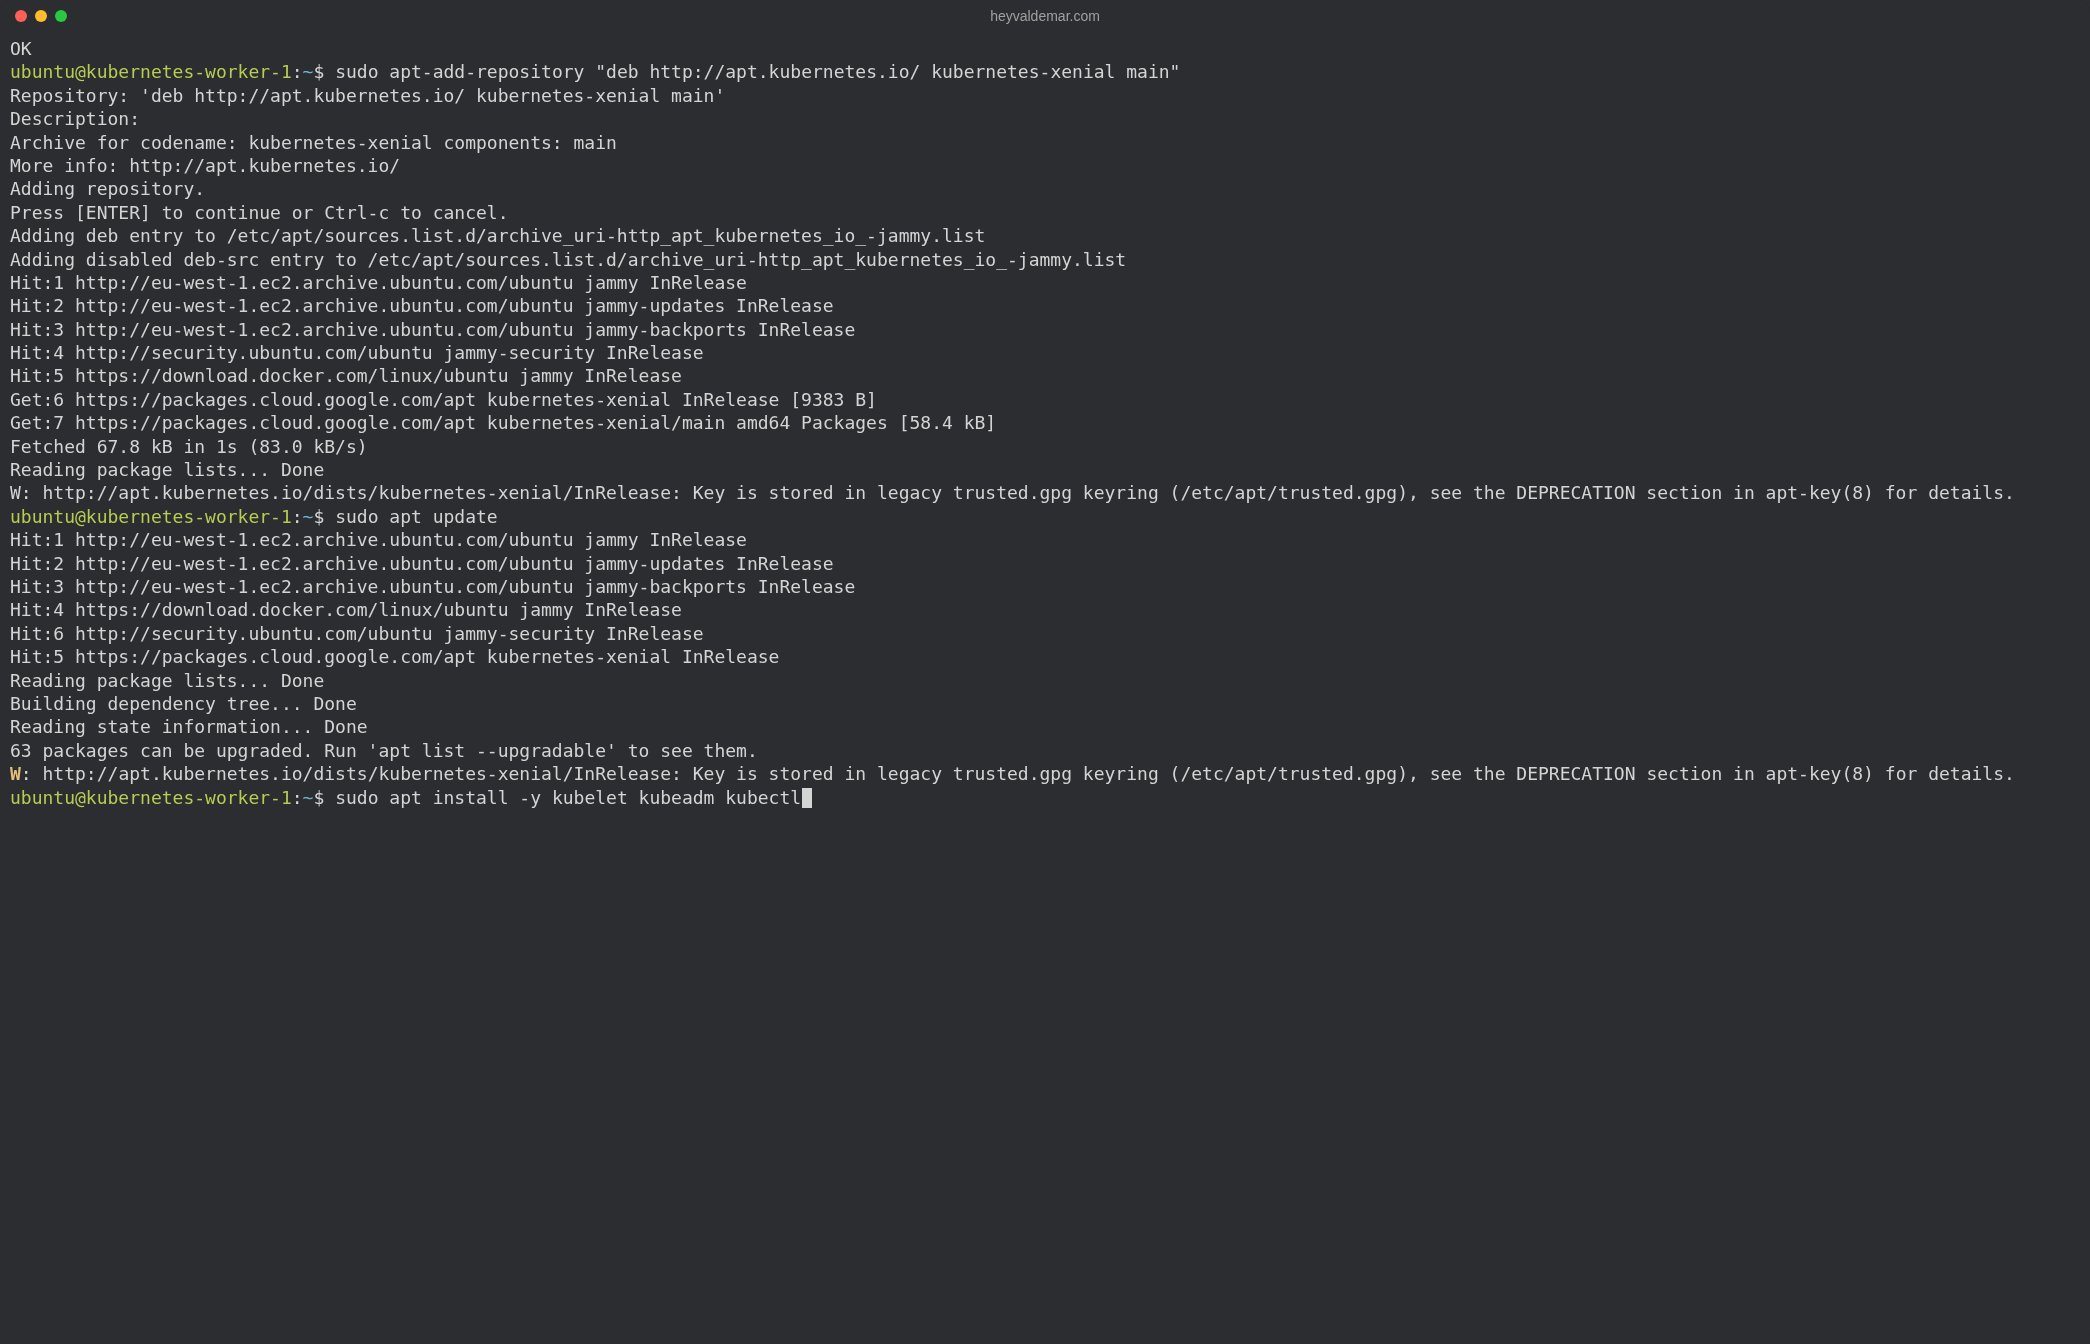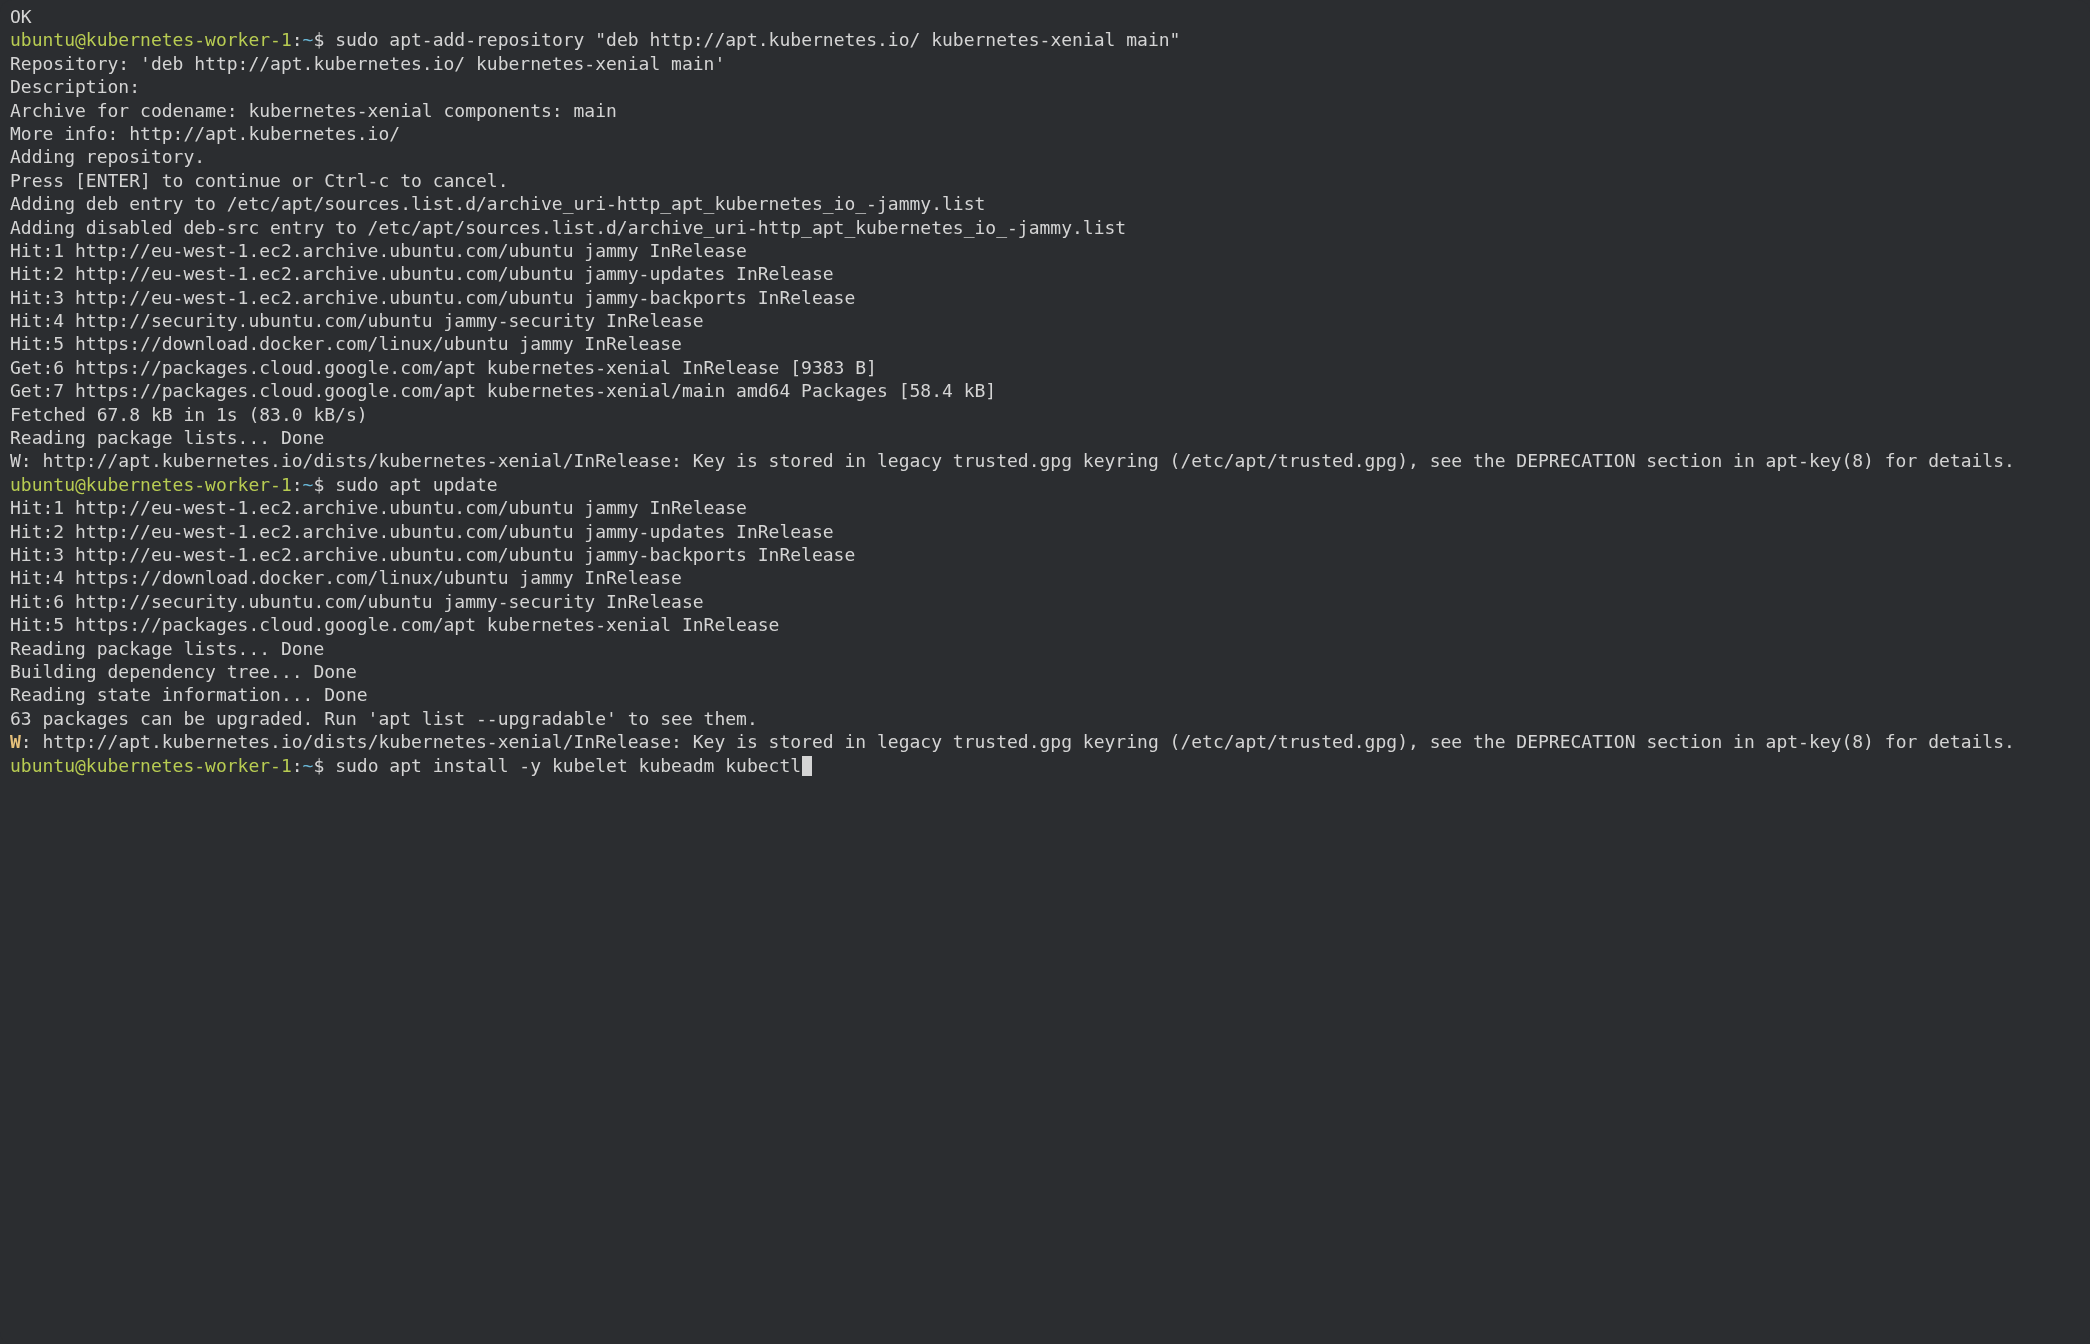--- a/index.html
+++ b/index.html
@@ -74,14 +74,22 @@
       height: 20px;
       background: #d4d4d4;
       vertical-align: text-bottom;
       margin-left: 1px;
     }
   </style>
 </head>
 <body>
 
 <div class="terminal-window">
+  <div class="title-bar">
+    <div class="traffic-lights">
+      <div class="traffic-light red"></div>
+      <div class="traffic-light yellow"></div>
+      <div class="traffic-light green"></div>
+    </div>
+    <div class="window-title">heyvaldemar.com</div>
+  </div>
   <div class="terminal-content" id="terminal-content"><span class="line output">OK</span><span class="line"><span class="prompt-user">ubuntu@kubernetes-worker-1</span><span class="prompt-sep">:</span><span class="prompt-path">~</span><span class="prompt-dollar">$ </span><span class="command">sudo apt-add-repository "deb http://apt.kubernetes.io/ kubernetes-xenial main"</span></span><span class="line output">Repository: 'deb http://apt.kubernetes.io/ kubernetes-xenial main'</span><span class="line output">Description:</span><span class="line output">Archive for codename: kubernetes-xenial components: main</span><span class="line output">More info: http://apt.kubernetes.io/</span><span class="line output">Adding repository.</span><span class="line output">Press [ENTER] to continue or Ctrl-c to cancel.</span><span class="line output">Adding deb entry to /etc/apt/sources.list.d/archive_uri-http_apt_kubernetes_io_-jammy.list</span><span class="line output">Adding disabled deb-src entry to /etc/apt/sources.list.d/archive_uri-http_apt_kubernetes_io_-jammy.list</span><span class="line output">Hit:1 http://eu-west-1.ec2.archive.ubuntu.com/ubuntu jammy InRelease</span><span class="line output">Hit:2 http://eu-west-1.ec2.archive.ubuntu.com/ubuntu jammy-updates InRelease</span><span class="line output">Hit:3 http://eu-west-1.ec2.archive.ubuntu.com/ubuntu jammy-backports InRelease</span><span class="line output">Hit:4 http://security.ubuntu.com/ubuntu jammy-security InRelease</span><span class="line output">Hit:5 https://download.docker.com/linux/ubuntu jammy InRelease</span><span class="line output">Get:6 https://packages.cloud.google.com/apt kubernetes-xenial InRelease [9383 B]</span><span class="line output">Get:7 https://packages.cloud.google.com/apt kubernetes-xenial/main amd64 Packages [58.4 kB]</span><span class="line output">Fetched 67.8 kB in 1s (83.0 kB/s)</span><span class="line output">Reading package lists... Done</span><span class="line output">W: http://apt.kubernetes.io/dists/kubernetes-xenial/InRelease: Key is stored in legacy trusted.gpg keyring (/etc/apt/trusted.gpg), see the DEPRECATION section in apt-key(8) for details.</span><span class="line"><span class="prompt-user">ubuntu@kubernetes-worker-1</span><span class="prompt-sep">:</span><span class="prompt-path">~</span><span class="prompt-dollar">$ </span><span class="command">sudo apt update</span></span><span class="line output">Hit:1 http://eu-west-1.ec2.archive.ubuntu.com/ubuntu jammy InRelease</span><span class="line output">Hit:2 http://eu-west-1.ec2.archive.ubuntu.com/ubuntu jammy-updates InRelease</span><span class="line output">Hit:3 http://eu-west-1.ec2.archive.ubuntu.com/ubuntu jammy-backports InRelease</span><span class="line output">Hit:4 https://download.docker.com/linux/ubuntu jammy InRelease</span><span class="line output">Hit:6 http://security.ubuntu.com/ubuntu jammy-security InRelease</span><span class="line output">Hit:5 https://packages.cloud.google.com/apt kubernetes-xenial InRelease</span><span class="line output">Reading package lists... Done</span><span class="line output">Building dependency tree... Done</span><span class="line output">Reading state information... Done</span><span class="line output">63 packages can be upgraded. Run 'apt list --upgradable' to see them.</span><span class="line"><span class="warn">W</span><span class="output">: http://apt.kubernetes.io/dists/kubernetes-xenial/InRelease: Key is stored in legacy trusted.gpg keyring (/etc/apt/trusted.gpg), see the DEPRECATION section in apt-key(8) for details.</span></span><span class="line"><span class="prompt-user">ubuntu@kubernetes-worker-1</span><span class="prompt-sep">:</span><span class="prompt-path">~</span><span class="prompt-dollar">$ </span><span class="command">sudo apt install -y kubelet kubeadm kubectl</span><span class="cursor"></span></span></div>
 </div>
 
 </body></html>

